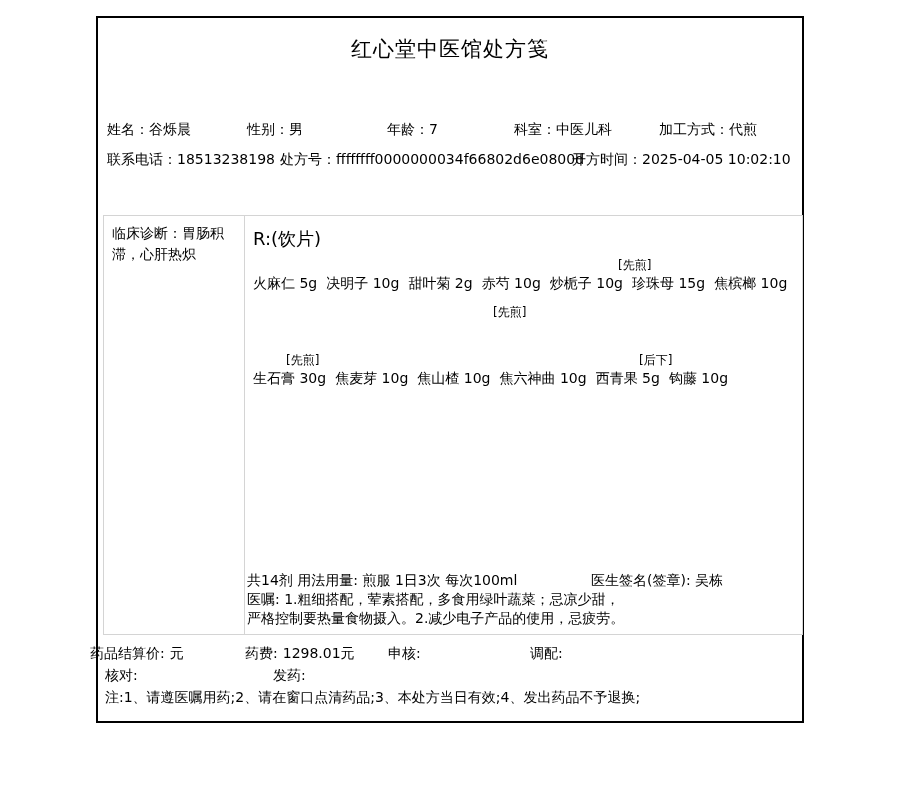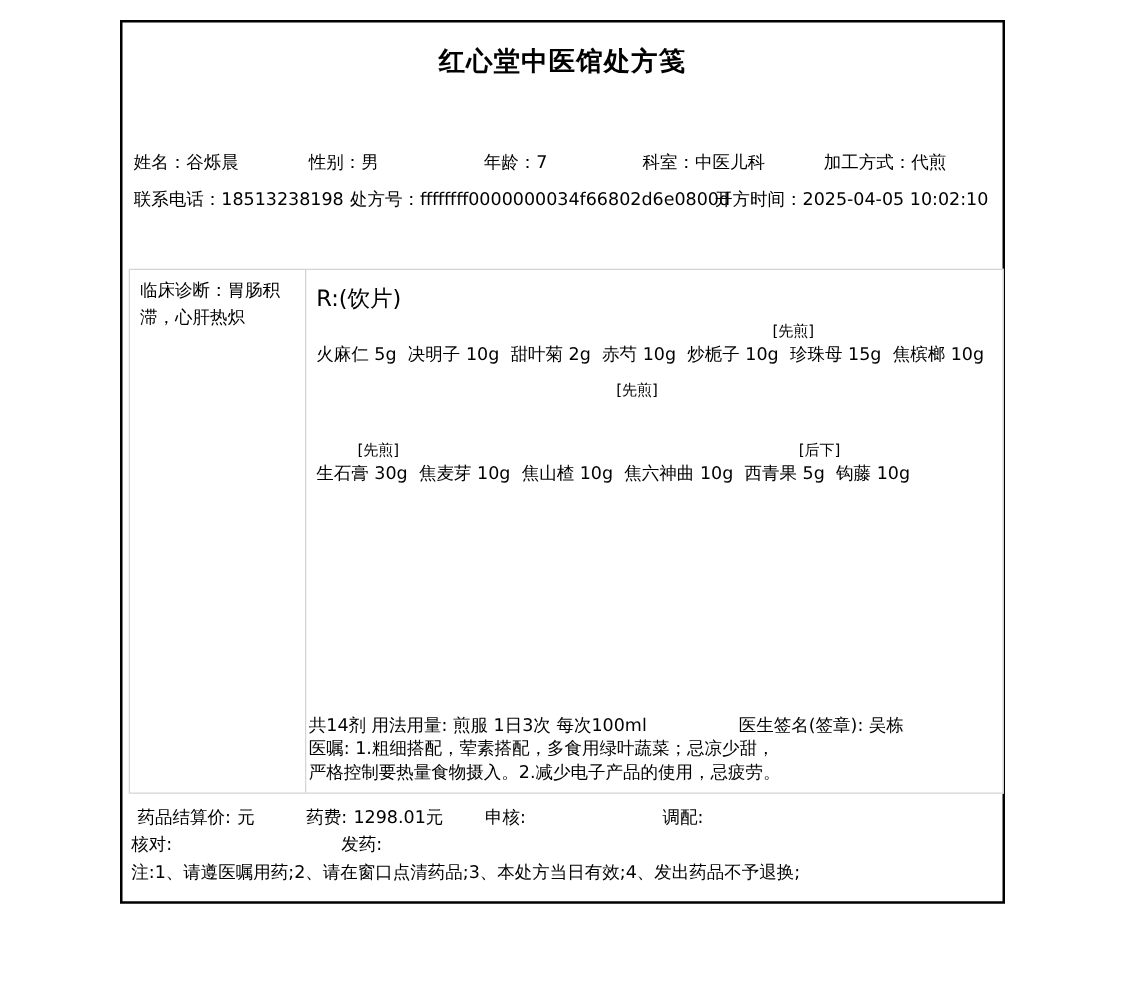--- a/index.html
+++ b/index.html
@@ -9,21 +9,21 @@
     color:#000;
   }
   .page{position:relative;width:900px;height:800px;background:#fff;overflow:hidden;}
   .outer-box{
     position:absolute;left:96px;top:16px;width:708px;height:707px;
     border:2px solid #000;box-sizing:border-box;background:#fff;
   }
   .abs{position:absolute;white-space:nowrap;}
   .title{
     position:absolute;left:0;top:17px;width:100%;text-align:center;
-    font-size:21px;font-weight:bold;letter-spacing:1px;
+    font-size:21px;font-weight:normal;letter-spacing:1px;
   }
   .fld{font-size:14px;}
   .fld .lbl, .fld .val{display:inline;}
   .rx-table{
     position:absolute;left:103px;top:215px;width:700px;height:420px;
     border:1px solid #d4d4d4;box-sizing:border-box;background:#fff;
   }
   .diag-col{
     position:absolute;left:0;top:0;bottom:0;width:141px;
     border-right:1px solid #d4d4d4;box-sizing:border-box;
@@ -78,20 +78,20 @@
       <div class="abs tag" style="left:41px;top:136px;">[先煎]</div>
       <div class="abs tag" style="left:394px;top:136px;">[后下]</div>
       <div class="abs med-row" style="top:154px;"><span class="med">生石膏 30g</span><span class="med">焦麦芽 10g</span><span class="med">焦山楂 10g</span><span class="med">焦六神曲 10g</span><span class="med">西青果 5g</span><span class="med">钩藤 10g</span></div>
 
       <div class="abs usage">共14剂 用法用量: 煎服 1日3次 每次100ml</div>
       <div class="abs sign">医生签名(签章): 吴栋</div>
       <div class="abs advice">医嘱: 1.粗细搭配，荤素搭配，多食用绿叶蔬菜；忌凉少甜，严格控制要热量食物摄入。2.减少电子产品的使用，忌疲劳。</div>
     </div>
   </div>
 
-  <div class="abs foot" style="left:110px;top:645px;text-align:center;"><span class="lbl">药品结算价:</span><span class="val">元</span></div>
+  <div class="abs foot" style="left:90px;top:645px;text-align:center;"><span class="lbl">药品结算价:</span><span class="val">元</span></div>
   <div class="abs foot" style="left:245px;top:645px;"><span class="lbl">药费:</span><span class="val">1298.01元</span></div>
   <div class="abs foot" style="left:388px;top:645px;">申核:</div>
   <div class="abs foot" style="left:530px;top:645px;">调配:</div>
   <div class="abs foot" style="left:105px;top:667px;">核对:</div>
   <div class="abs foot" style="left:245px;top:667px;margin-left:28px;">发药:</div>
   <div class="abs foot" style="left:105px;top:689px;">注:1、请遵医嘱用药;2、请在窗口点清药品;3、本处方当日有效;4、发出药品不予退换;</div>
 </div>
 
 </body></html>

